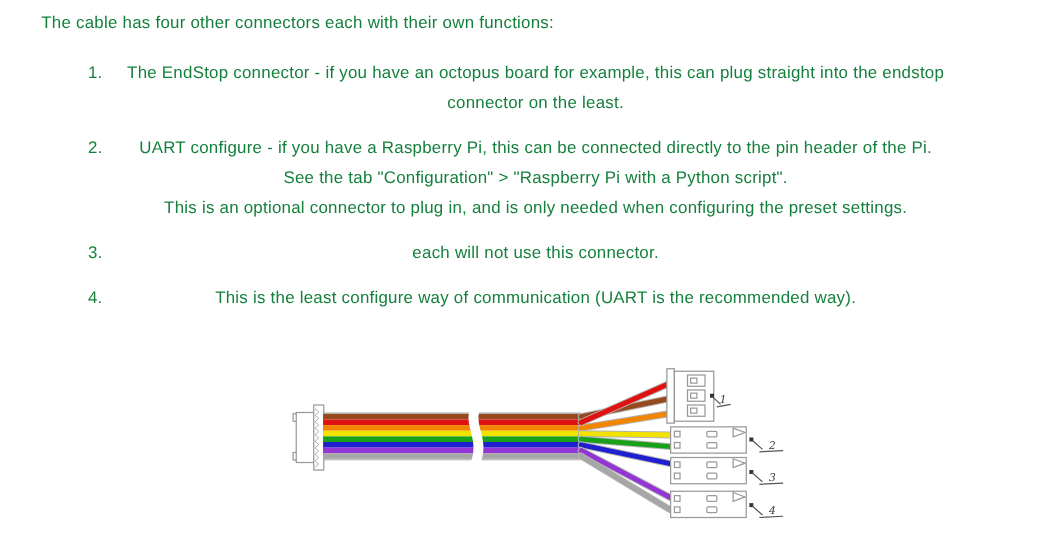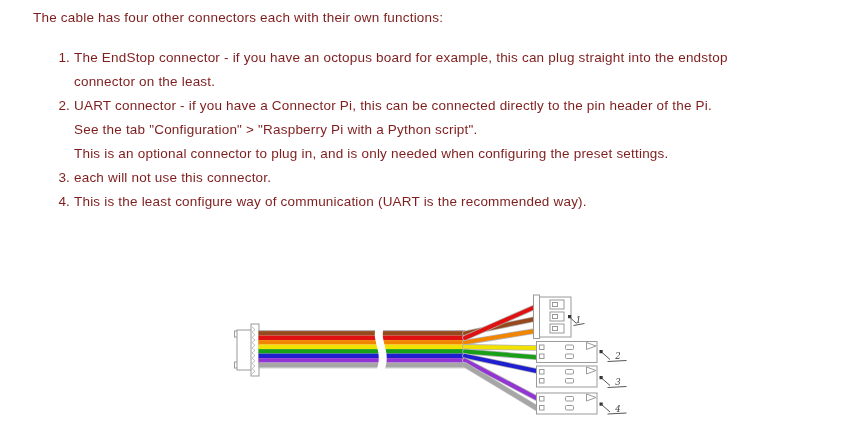--- a/index.html
+++ b/index.html
@@ -6,32 +6,32 @@
   .page{
     position:relative;
     width:849px;height:443px;
     background:#ffffff;
     font-family:"Liberation Sans",sans-serif;
     overflow:hidden;
   }
   .content{
     position:absolute;left:0;top:0;width:783px;
     padding:6px 0 0 33px;box-sizing:border-box;
-    color:#7f1d1d;
+    color:#15803d;
     font-size:13.5px;
     letter-spacing:0.2px;
     line-height:24px;
   }
   .title{white-space:nowrap;}
   ol.connector-list{
     margin:16px 0 0 0;
     padding:0 0 0 41px;
     list-style:decimal outside;
   }
-  ol.connector-list li{margin:0;padding:0;}
+  ol.connector-list li{margin:12px;padding:0;text-align:center;}
   ol.connector-list li div{white-space:nowrap;}
   .diagram-wrap{
     position:absolute;left:230px;top:288px;width:400px;height:137px;
   }
   .callout-num{
     font-family:"DejaVu Serif",serif;
     font-style:italic;
     font-size:8.5px;
     fill:#3a3a3a;
   }
@@ -42,21 +42,21 @@
 <div class="page">
 
   <div class="content">
     <div class="title">The cable has four other connectors each with their own functions:</div>
     <ol class="connector-list">
         <li>
           <div>The EndStop connector - if you have an octopus board for example, this can plug straight into the endstop</div>
           <div>connector on the least.</div>
         </li>
         <li>
-          <div>UART connector - if you have a Connector Pi, this can be connected directly to the pin header of the Pi.</div>
+          <div>UART configure - if you have a Raspberry Pi, this can be connected directly to the pin header of the Pi.</div>
           <div>See the tab "Configuration" &gt; "Raspberry Pi with a Python script".</div>
           <div>This is an optional connector to plug in, and is only needed when configuring the preset settings.</div>
         </li>
         <li>
           <div>each will not use this connector.</div>
         </li>
         <li>
           <div>This is the least configure way of communication (UART is the recommended way).</div>
         </li>
       </ol>

